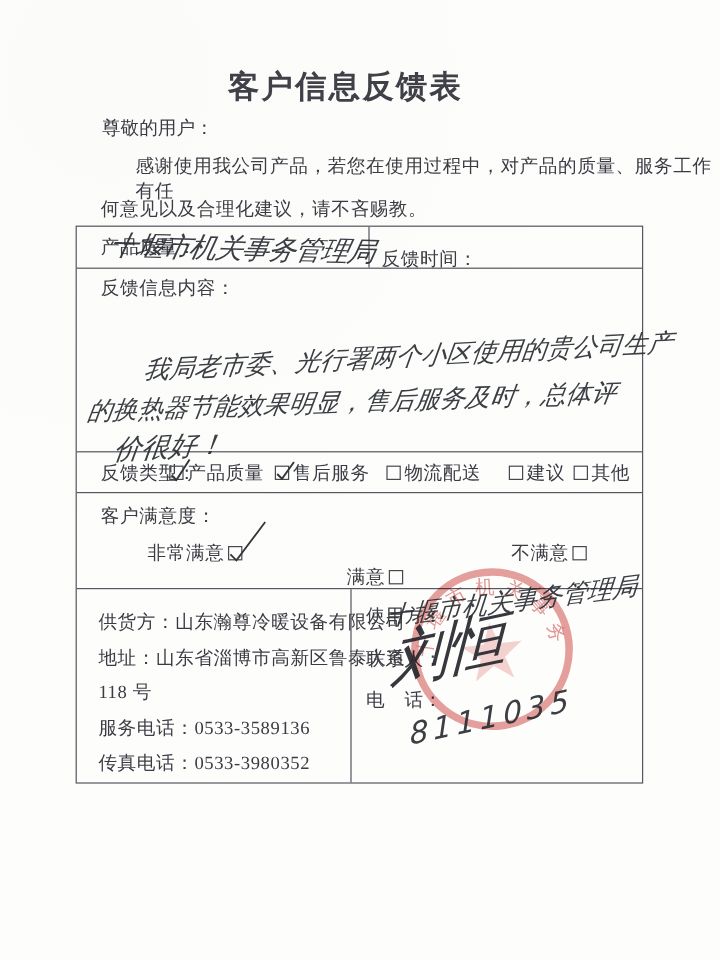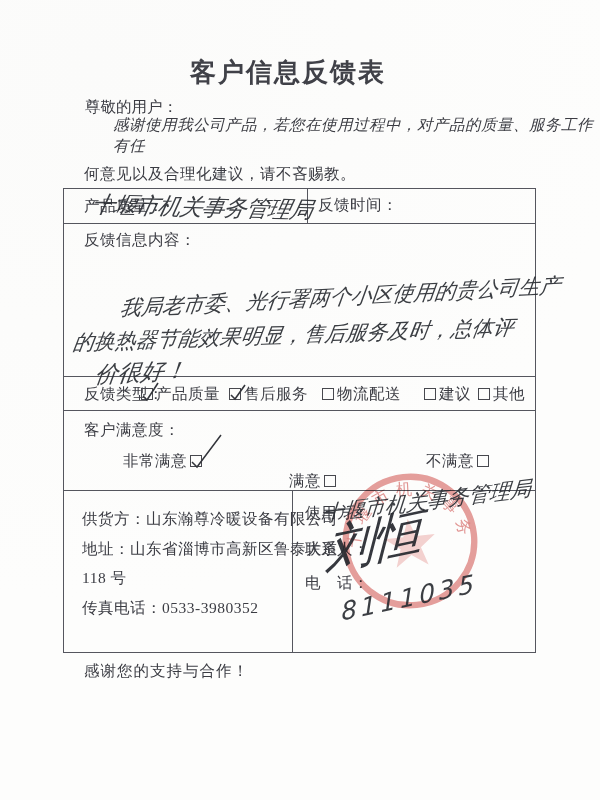--- a/index.html
+++ b/index.html
@@ -5,21 +5,21 @@
   html,body{margin:0;padding:0;}
   body{width:600px;height:800px;background:#e9e9e9;font-family:"Liberation Serif",serif;}
   .page{position:relative;width:600px;height:800px;background:#fdfdfc;overflow:hidden;
         background-image:radial-gradient(circle at 15% 8%, #fbfbfa 0%, #fdfdfc 60%),
                          radial-gradient(circle at 90% 95%, #f8f8f6 0%, #fdfdfc 55%);}
   .print{color:#3b3c43;}
   .title{position:absolute;left:0;top:55px;width:576px;text-align:center;
          font-family:"Liberation Sans",sans-serif;font-size:26px;font-weight:600;
          letter-spacing:2px;color:#404148;}
   .greeting{position:absolute;left:85px;top:97px;font-size:15.5px;}
-  .intro1{position:absolute;left:113px;top:115px;font-size:15.5px;letter-spacing:.5px;font-style:italic;}
+  .intro1{position:absolute;left:113px;top:128px;font-size:15.5px;letter-spacing:.5px;}
   .intro2{position:absolute;left:84px;top:164px;font-size:15.5px;letter-spacing:.5px;}
   .closing{position:absolute;left:84px;top:661px;font-size:15.5px;letter-spacing:1px;}
 
   
   .tbl{position:absolute;left:63px;top:188px;width:473px;height:465px;
        border:1.5px solid #55565e;box-sizing:border-box;}
   .row{position:relative;box-sizing:border-box;border-bottom:1.2px solid #55565e;}
   .row:last-child{border-bottom:none;}
   .r1{height:35px;}
   .r2{height:34px;}
@@ -67,21 +67,21 @@
   <div class="intro1 print">感谢使用我公司产品，若您在使用过程中，对产品的质量、服务工作有任</div>
   <div class="intro2 print">何意见以及合理化建议，请不吝赐教。</div>
 
   <div class="tbl">
 
     <div class="row r1">
       <div class="cell-l" style="width:244px;">
         <div class="lab" style="position:absolute;left:20px;top:7px;">产品质量：</div>
       </div>
       <div class="cell-r" style="left:244px;">
-        <div class="lab" style="position:absolute;left:10px;top:6px;">反馈时间：</div>
+        <div class="lab" style="position:absolute;left:10px;top:17px;">反馈时间：</div>
       </div>
     </div>
 
     <div class="row r3">
       <div class="lab" style="position:absolute;left:20px;top:6px;">反馈信息内容：</div>
     </div>
 
     <div class="row r2">
       <div class="lab" style="position:absolute;left:20px;top:7px;">反馈类型：</div>
       <div class="opt" style="left:77px;">
@@ -125,20 +125,21 @@
         <span class="lbl" style="margin:0 3px 0 0;">不满意</span><span class="cb"></span>
       </div>
     </div>
 
     <div class="row r5">
       <div class="cell-l" style="width:229px;">
         <div style="position:absolute;left:18px;top:13px;line-height:29.5px;" class="lab">
           <div>供货方：山东瀚尊冷暖设备有限公司</div>
           <div>地址：山东省淄博市高新区鲁泰大道</div>
           <div>118 号</div>
+          <div>服务电话：0533-3589136</div>
           <div>传真电话：0533-3980352</div>
         </div>
       </div>
       <div class="cell-r" style="left:229px;">
         <div class="lab" style="position:absolute;left:12px;top:12px;">使用方：</div>
         <div class="lab" style="position:absolute;left:12px;top:48px;">联系人：</div>
         <div class="lab" style="position:absolute;left:12px;top:82px;">电　话：</div>
       </div>
     </div>
   </div>
@@ -155,14 +156,13 @@
   </svg>
 
   <div class="hw hw-name">十堰市机关事务管理局</div>
   <div class="hw hw-fb1">我局老市委、光行署两个小区使用的贵公司生产</div>
   <div class="hw hw-fb2">的换热器节能效果明显，售后服务及时，总体评</div>
   <div class="hw hw-fb3">价很好！</div>
   <div class="hw hw-user">十堰市机关事务管理局</div>
   <div class="hw hw-sign">刘恒</div>
   <div class="hw hw-phone">8111035</div>
 
-  <div class="closing print">感谢您的支持与合作！</div>
 </div>
 
 </body></html>

